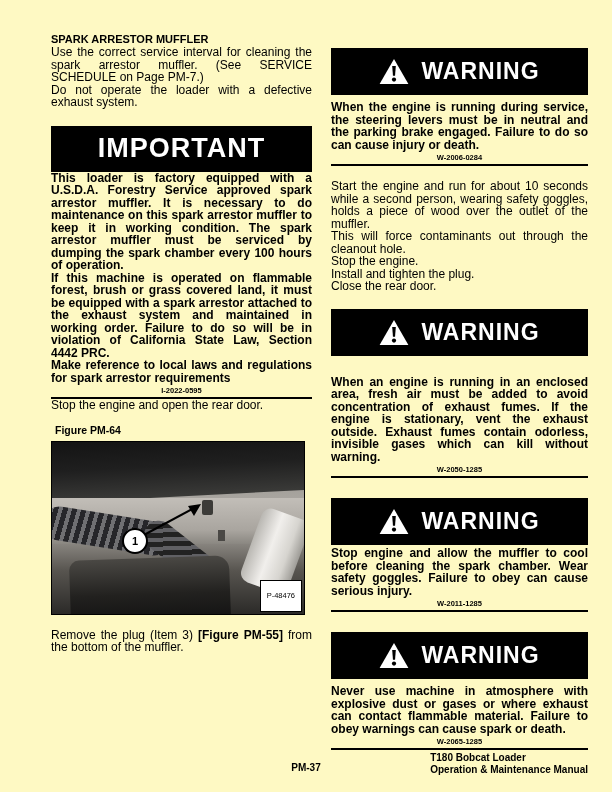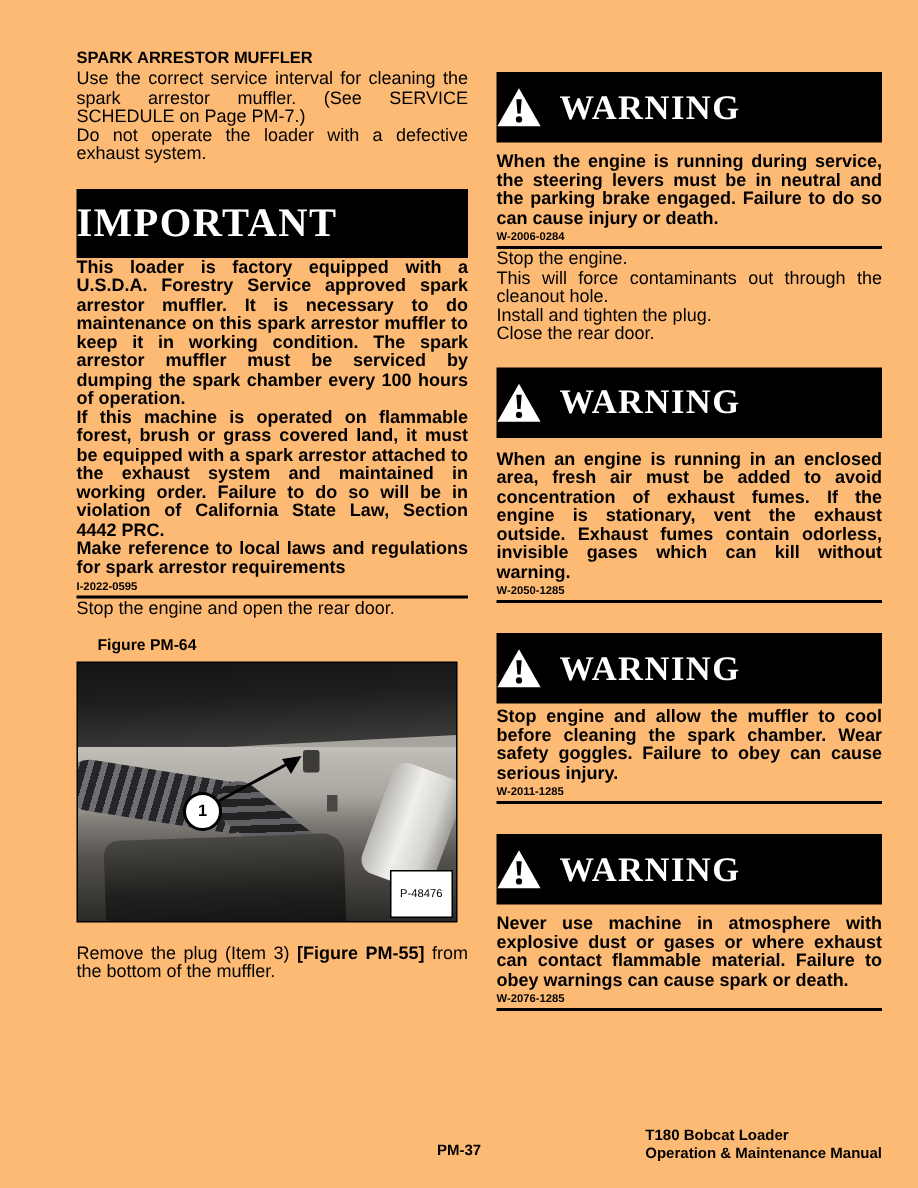--- a/index.html
+++ b/index.html
@@ -1,40 +1,40 @@
 <!DOCTYPE html>
 <html><head>
 <meta charset="utf-8">
 <style>
   html,body{margin:0;padding:0;background:#e8e8e8;}
   .page{
-    position:relative;width:612px;height:792px;background:#fdba74;
+    position:relative;width:612px;height:792px;background:#fef9c3;
     font-family:"Liberation Sans","DejaVu Sans",sans-serif;color:#000;
     margin:0 auto;overflow:hidden;
   }
   .col{position:absolute;}
   .col-left{left:51px;top:33px;width:261px;}
   .col-right{left:331px;top:48px;width:257px;}
   .heading{font-size:11px;font-weight:bold;margin:0;line-height:13px;}
   p.body{font-size:12px;line-height:12.5px;text-align:justify;margin:0;}
   p.body.b{font-weight:bold;}
   .mt12{margin-top:12px;}
   .mt9{margin-top:9px;}
   .blackbox{
     background:#000;color:#fff;height:46px;display:flex;
-    align-items:center;font-family:Liberation Serif, serif;
+    align-items:center;justify-content:center;
   }
   .important-box{margin-top:17px;}
   .important-title{font-size:27px;font-weight:bold;letter-spacing:1px;}
   .warnbox{height:47px;gap:12px;}
   .warn-title{font-size:23px;font-weight:bold;letter-spacing:1px;}
   .warn-tri{width:30px;height:27px;display:block;}
-  .code{font-size:7.5px;font-weight:bold;text-align:left;line-height:9px;margin:2px 0 0 0;}
+  .code{font-size:7.5px;font-weight:bold;text-align:center;line-height:9px;margin:2px 0 0 0;}
   .rule{border:none;border-top:2px solid #000;margin:2px 0 0 0;}
-  .figure-label{font-size:10.5px;font-weight:bold;margin:12px 0 0 14px;line-height:13px;}
+  .figure-label{font-size:10.5px;font-weight:bold;margin:12px 0 0 4px;line-height:13px;}
   
   .photo{
     position:relative;margin-top:4px;width:252px;height:172px;
     background:linear-gradient(180deg,#8d8a85 0%,#b3afa9 45%,#57544f 75%,#2b2a28 100%);
     border:1px solid #000;overflow:hidden;
   }
   .muffler{
     position:absolute;top:-24px;left:-14px;width:300px;height:78px;
     background:linear-gradient(180deg,#0d0d0d 0%,#1f1f1f 60%,#3a3a38 100%);
     border-radius:0 0 26px 14px;transform:rotate(-3deg);
@@ -146,34 +146,35 @@
         <path d="M50 2 L98 86 L2 86 Z" fill="#fff"></path>
         <path d="M44 26 h12 l-2.5 32 h-7 Z" fill="#000"></path>
         <circle cx="50" cy="71" r="7" fill="#000"></circle>
       </svg>
       <span class="warn-title">WARNING</span>
     </div>
     <p class="body b" style="margin-top:6px;">When the engine is running during service, the steering levers must be in neutral and the parking brake engaged. Failure to do so can cause injury or death.</p>
     <p class="code">W-2006-0284</p>
     <hr class="rule">
 
+    <p class="body mt12" style="margin-top:14px;">Start the engine and run for about 10 seconds while a second person, wearing safety goggles, holds a piece of wood over the outlet of the muffler.</p>
+    <p class="body mt12">This will force contaminants out through the cleanout hole.</p>
     <p class="body mt12">Stop the engine.</p>
-    <p class="body mt12">This will force contaminants out through the cleanout hole.</p>
     <p class="body mt12">Install and tighten the plug.</p>
     <p class="body mt12">Close the rear door.</p>
 
     <div class="blackbox warnbox" style="margin-top:16px;">
       <svg class="warn-tri" viewBox="0 0 100 88">
         <path d="M50 2 L98 86 L2 86 Z" fill="#fff"></path>
         <path d="M44 26 h12 l-2.5 32 h-7 Z" fill="#000"></path>
         <circle cx="50" cy="71" r="7" fill="#000"></circle>
       </svg>
       <span class="warn-title">WARNING</span>
     </div>
-    <p class="body b" style="margin-top:8px;">When an engine is running in an enclosed area, fresh air must be added to avoid concentration of exhaust fumes. If the engine is stationary, vent the exhaust outside. Exhaust fumes contain odorless, invisible gases which can kill without warning.</p>
+    <p class="body b" style="margin-top:20px;">When an engine is running in an enclosed area, fresh air must be added to avoid concentration of exhaust fumes. If the engine is stationary, vent the exhaust outside. Exhaust fumes contain odorless, invisible gases which can kill without warning.</p>
     <p class="code">W-2050-1285</p>
     <hr class="rule">
 
     <div class="blackbox warnbox" style="margin-top:20px;">
       <svg class="warn-tri" viewBox="0 0 100 88">
         <path d="M50 2 L98 86 L2 86 Z" fill="#fff"></path>
         <path d="M44 26 h12 l-2.5 32 h-7 Z" fill="#000"></path>
         <circle cx="50" cy="71" r="7" fill="#000"></circle>
       </svg>
       <span class="warn-title">WARNING</span>
@@ -184,21 +185,21 @@
 
     <div class="blackbox warnbox" style="margin-top:20px;">
       <svg class="warn-tri" viewBox="0 0 100 88">
         <path d="M50 2 L98 86 L2 86 Z" fill="#fff"></path>
         <path d="M44 26 h12 l-2.5 32 h-7 Z" fill="#000"></path>
         <circle cx="50" cy="71" r="7" fill="#000"></circle>
       </svg>
       <span class="warn-title">WARNING</span>
     </div>
     <p class="body b" style="margin-top:6px;">Never use machine in atmosphere with explosive dust or gases or where exhaust can contact flammable material. Failure to obey warnings can cause spark or death.</p>
-    <p class="code">W-2076-1285</p>
+    <p class="code">W-2065-1285</p>
     <hr class="rule">
   </div>
 
   <div class="footer-page">PM-37</div>
   <div class="footer-doc">
     <div>T180 Bobcat Loader</div>
     <div>Operation &amp; Maintenance Manual</div>
   </div>
 
 </div>

